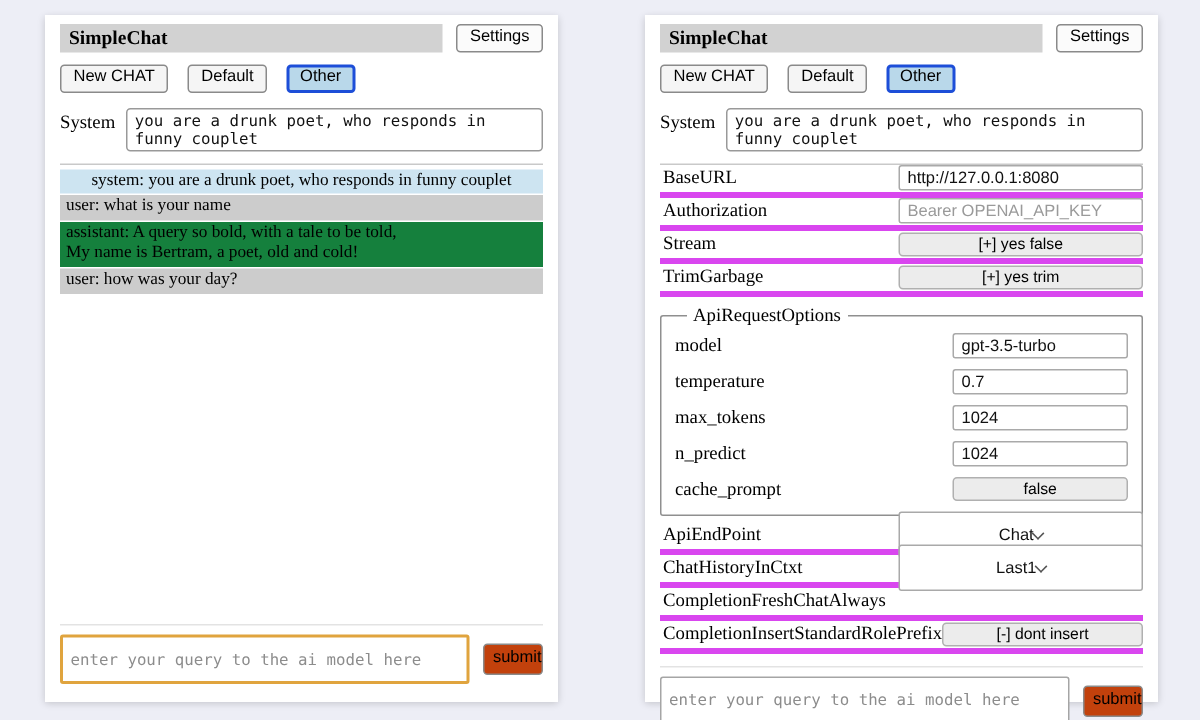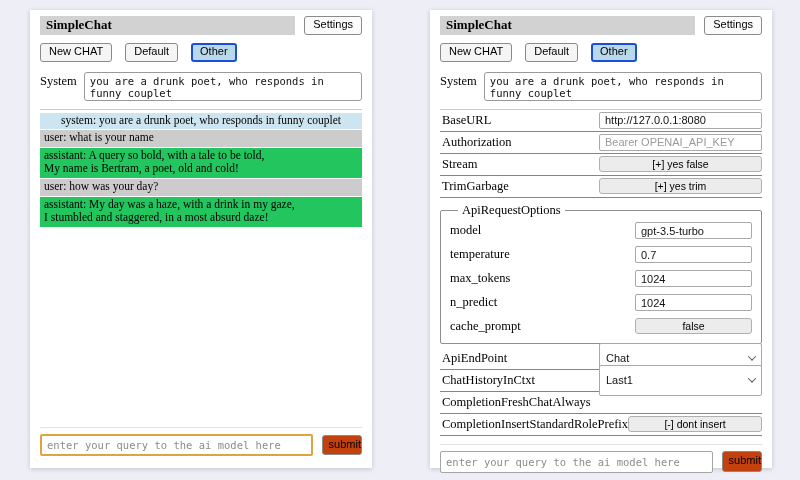--- a/index.html
+++ b/index.html
@@ -77,48 +77,48 @@
   .msg {
     font-size: 11.5px;
     line-height: 1.18;
     padding: 1px 4px 2px 4px;
     margin-bottom: 1px;
     white-space: pre-line;
     color: #000;
   }
   .msg.system { background: #cde4f1; text-align: center; }
   .msg.user { background: #cccccc; }
-  .msg.assistant { background: #22c55e; }
+  .msg.assistant { background: #15803d; }
 
   .spacer { flex: 1; }
 
   
   .query-row { margin-top: 6px; display: flex; align-items: center; gap: 9px; }
   .query-input {
     flex: 1;
-    height: 22px;
+    height: 33px;
     border: 1px solid #a5a5a5;
     border-radius: 2px;
     font-family: "DejaVu Sans Mono", monospace;
     font-size: 10.5px;
     padding: 0 5px;
     color: #222;
     outline: none;
   }
   .query-input.hl { border: 2px solid #e0a43e; }
   .query-input::placeholder { color: #8c8c8c; }
   .submit-btn { padding: 2px 0 3px 6px; background: #c2410c; }
 
   
   .set-row {
     display: flex;
     justify-content: space-between;
     align-items: center;
     padding: 4px 0 4px 2px;
-    border-bottom: 1px solid #d946ef;
+    border-bottom: 4px solid #d946ef;
     min-height: 22px;
   }
   .set-label { font-size: 12.5px; color: #000; }
   .set-input {
     width: 163px;
     height: 17px;
     border: 1px solid #a9a9a9;
     border-radius: 2px;
     font-family: "Liberation Sans", sans-serif;
     font-size: 11px;
@@ -143,21 +143,21 @@
     width: 163px;
     height: 31px;
     border: 1px solid #a9a9a9;
     border-radius: 2px;
     background: #fff;
     font-family: "Liberation Sans", sans-serif;
     font-size: 11px;
     color: #111;
     display: flex;
     align-items: center;
-    justify-content: space-between;
+    justify-content: center;
     padding: 0 6px;
     cursor: pointer;
   }
   .chev {
     width: 6px; height: 6px;
     border-right: 1.4px solid #555;
     border-bottom: 1.4px solid #555;
     transform: rotate(45deg) translate(-1px,-1px);
   }
   fieldset.aro {
@@ -187,22 +187,20 @@
     <span class="system-label">System</span>
     <textarea class="system-text" style="">you are a drunk poet, who responds in funny couplet</textarea>
   </div>
   <div class="hr"></div>
   <div class="messages">
     <div class="msg system">system: you are a drunk poet, who responds in funny couplet</div>
     <div class="msg user">user: what is your name</div>
     <div class="msg assistant">assistant: A query so bold, with a tale to be told,
 My name is Bertram, a poet, old and cold!</div>
     <div class="msg user">user: how was your day?</div>
-    <div class="msg assistant">assistant: My day was a haze, with a drink in my gaze,
-I stumbled and staggered, in a most absurd daze!</div>
   </div>
   <div class="spacer"></div>
   <div class="hr light"></div>
   <div class="query-row">
     <input class="query-input hl" type="text" placeholder="enter your query to the ai model here" style="">
     <button class="btn submit-btn">submit</button>
   </div>
 </div>
 
 <div class="panel right">

